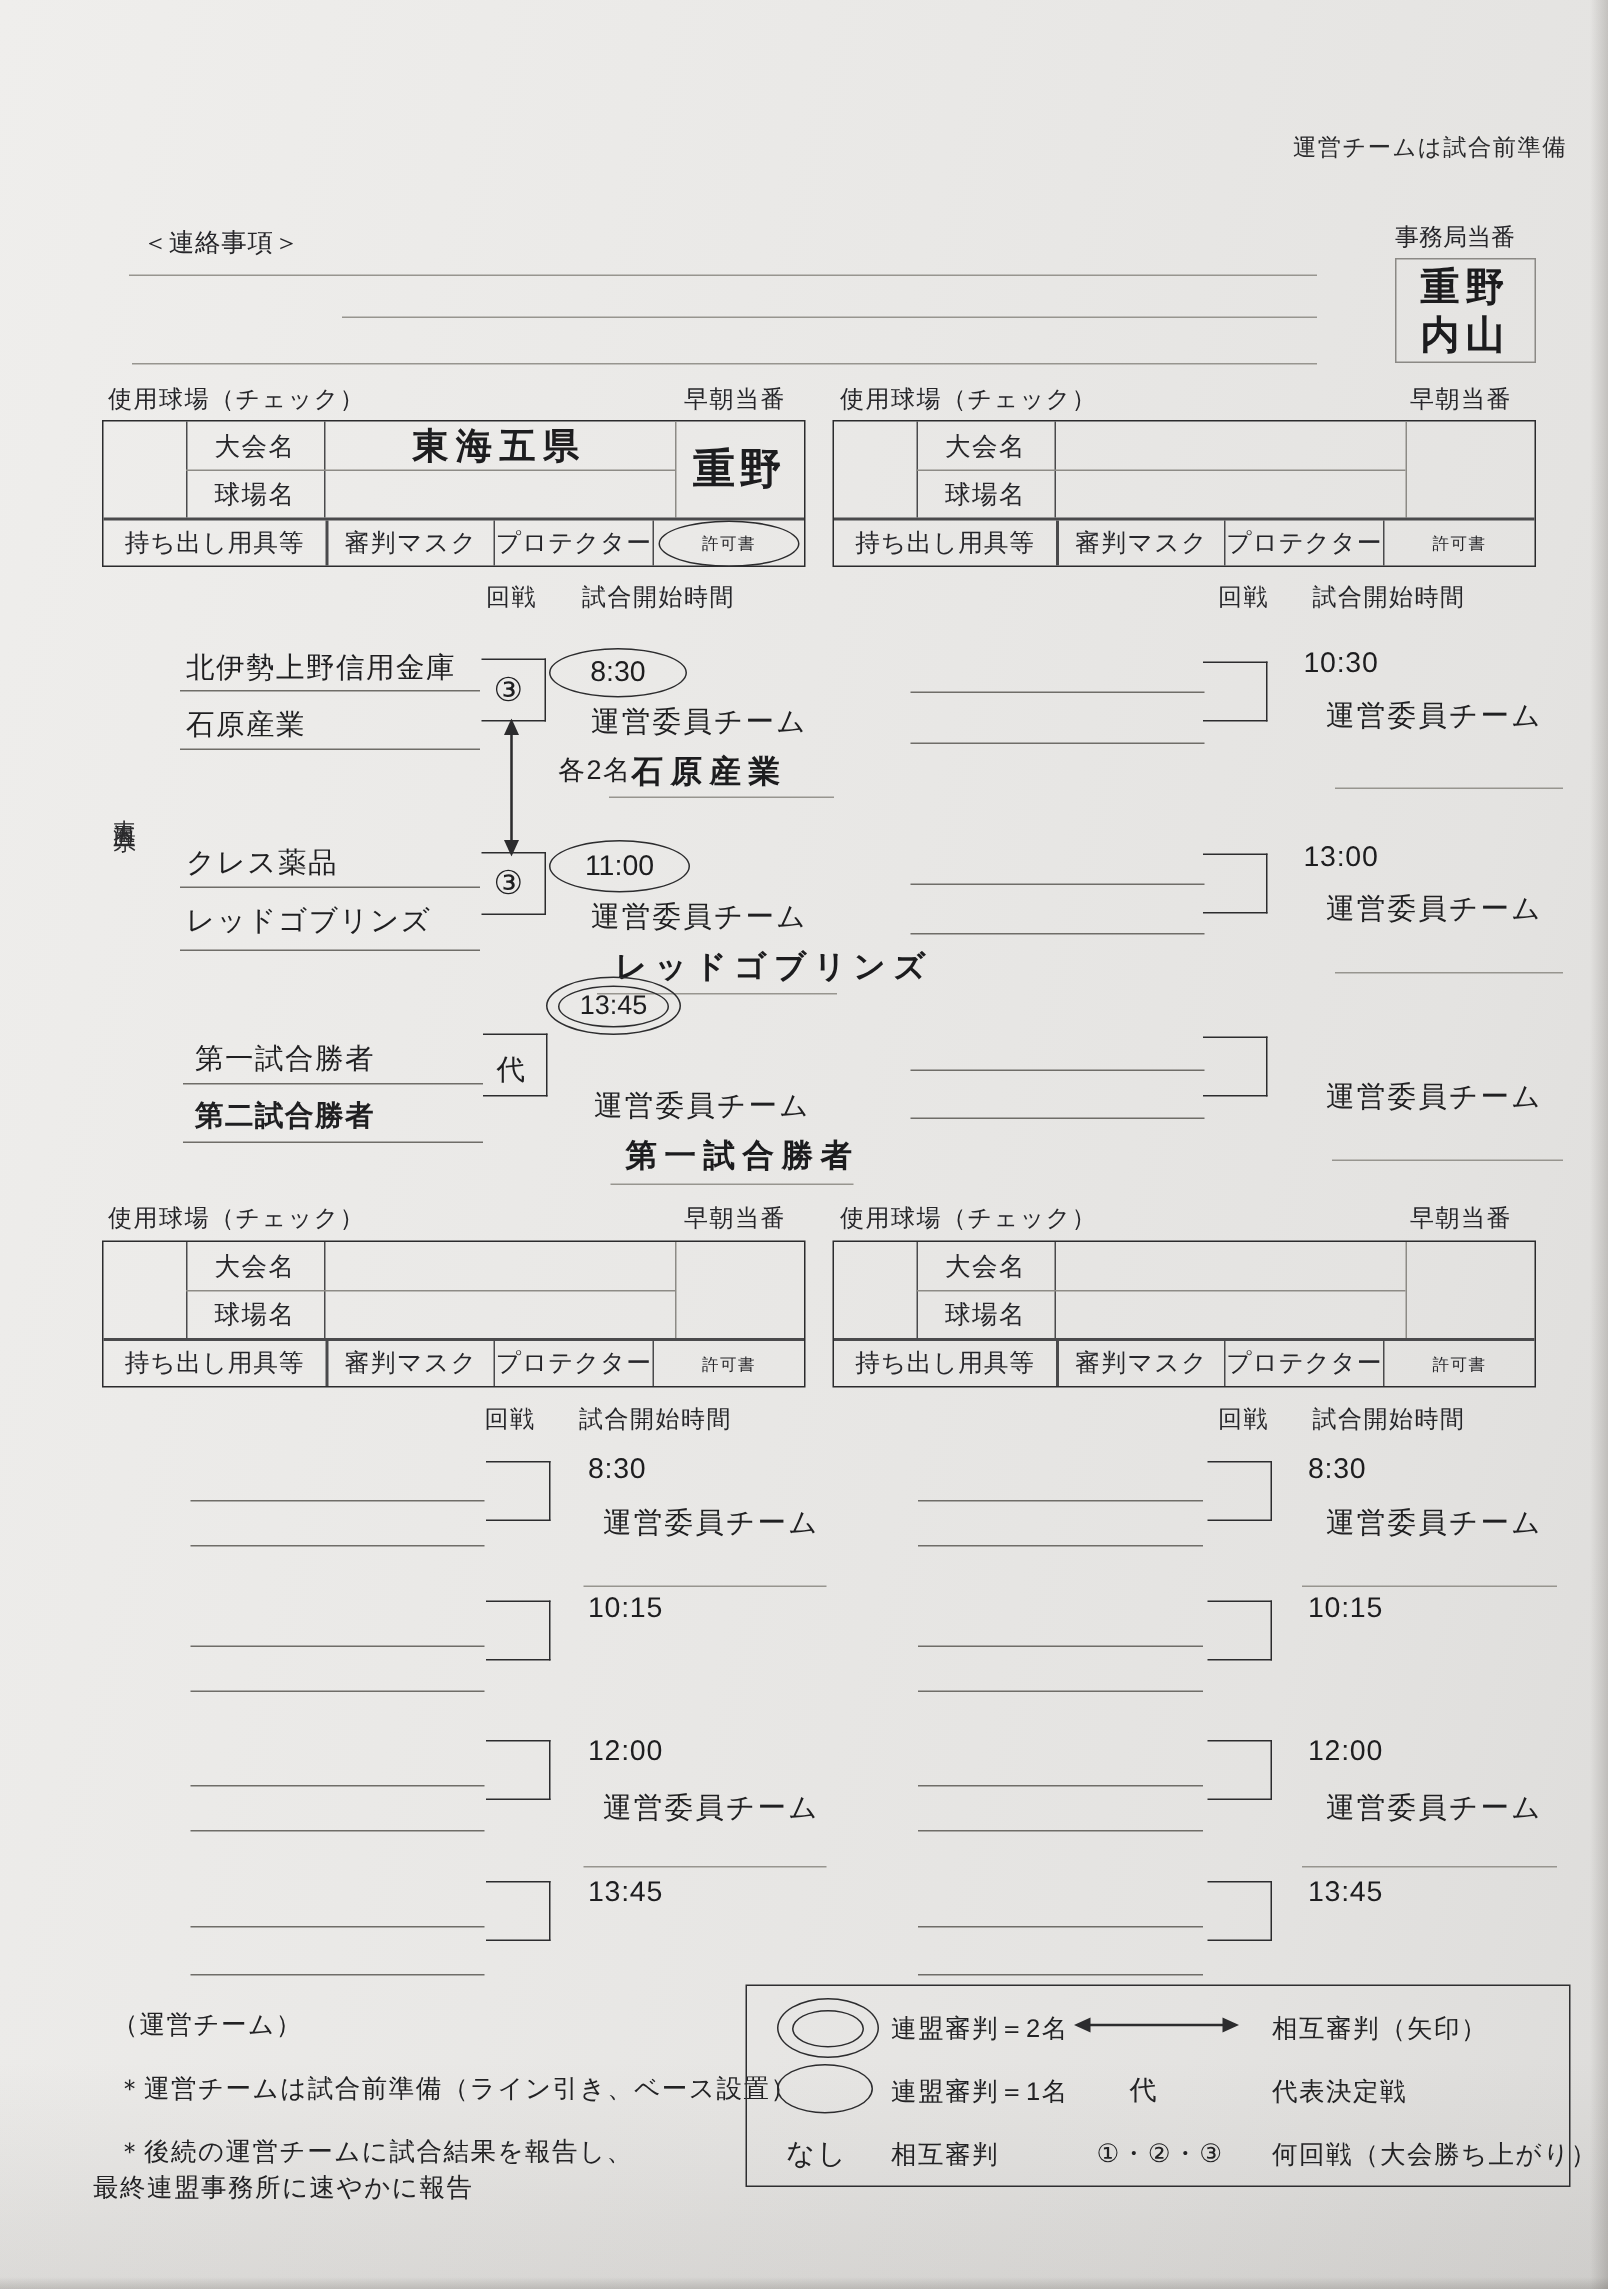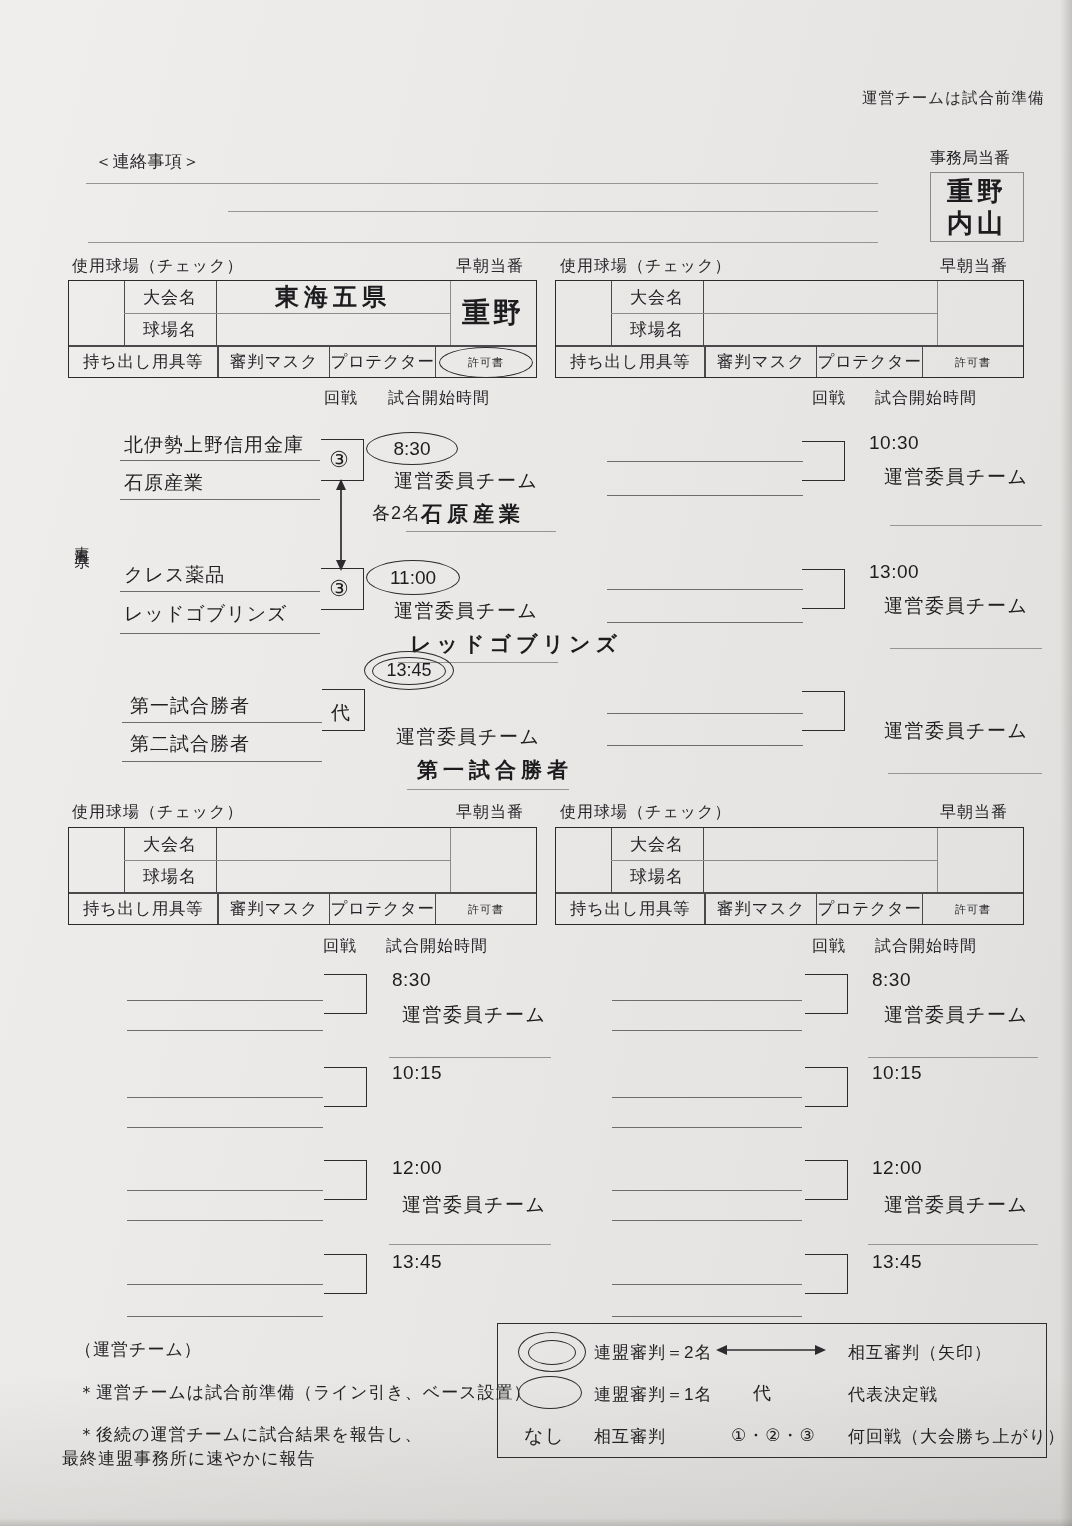--- a/index.html
+++ b/index.html
@@ -148,21 +148,21 @@
   <div class="opslabel" style="left:394px;top:598px;">運営委員チーム</div>
   <div class="opsvalue" style="left:410px;top:630px;">レッドゴブリンズ</div>
   <div class="uline" style="left:398px;top:662px;width:160px;"></div>
 
   <div class="oval2" style="left:364px;top:651px;width:88px;height:37px;">
     <div class="in">13:45</div>
   </div>
 
   <div class="team" style="left:130px;top:693px;">第一試合勝者</div>
   <div class="uline dark" style="left:122px;top:722px;width:200px;"></div>
-  <div class="team" style="left:130px;top:731px;">第二試合勝者</div>
+  <div class="team" style="left:130px;top:731px;font-weight:bold;">第二試合勝者</div>
   <div class="uline dark" style="left:122px;top:761px;width:200px;"></div>
   <div class="bracket" style="left:322px;top:689px;height:40px;"></div>
   <div class="round daihyo" style="left:331px;top:700px;">代</div>
   <div class="opslabel" style="left:396px;top:724px;">運営委員チーム</div>
   <div class="opsvalue" style="left:417px;top:756px;">第一試合勝者</div>
   <div class="uline" style="left:407px;top:789px;width:162px;"></div>
 
   <div class="abs lbl" style="left:560px;top:256px;">使用球場（チェック）</div>
   <div class="abs lbl" style="left:940px;top:256px;">早朝当番</div>
   <div class="ftable" style="left:555px;top:280px;">

